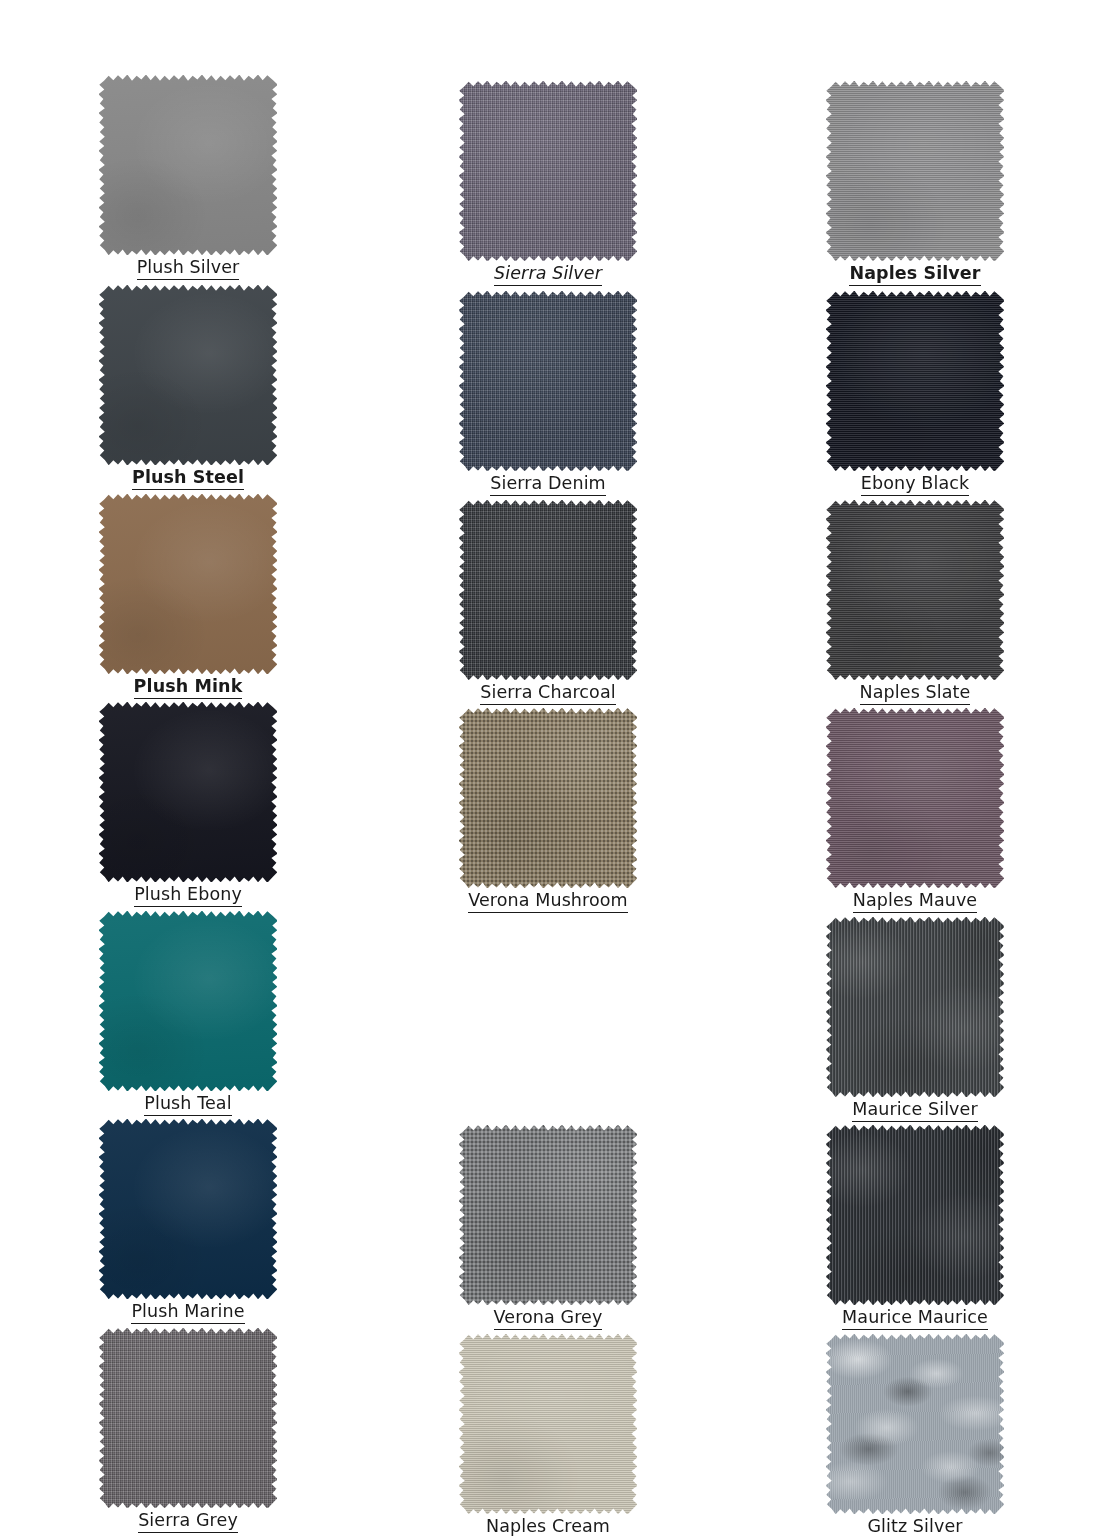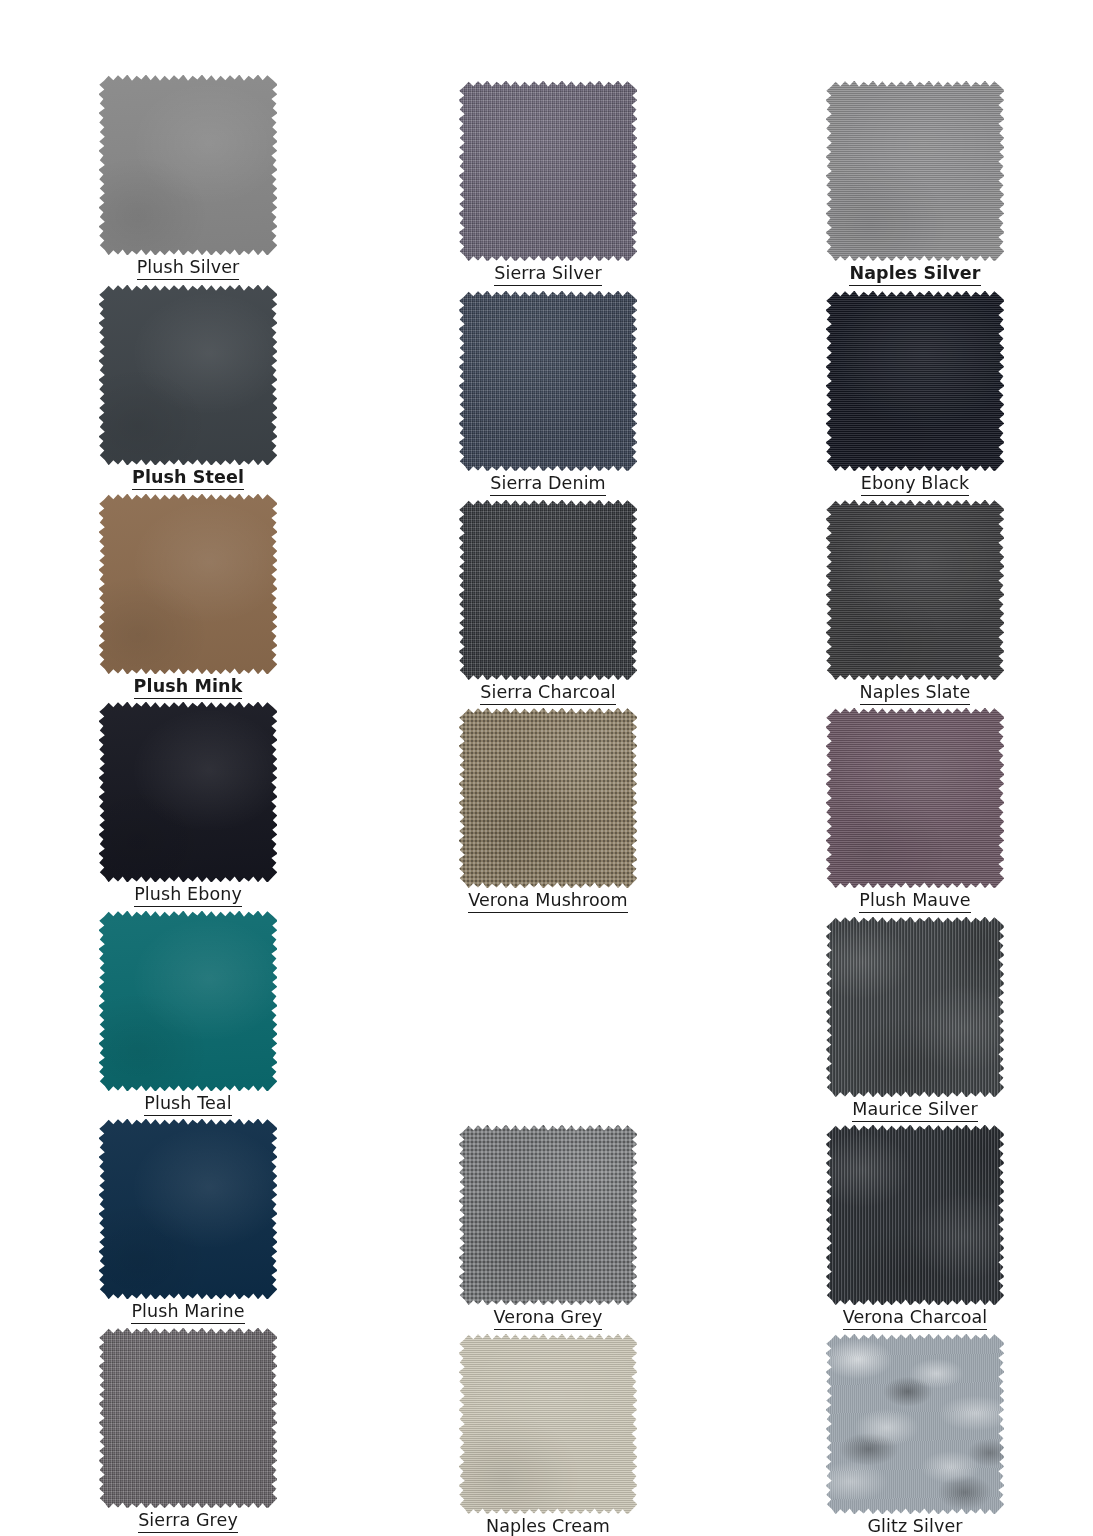--- a/index.html
+++ b/index.html
@@ -226,21 +226,21 @@
       <div class="swatch-cell" style="top: 1291px;">
         <div class="swatch-wrap">
           <div class="fabric" style="background-color: rgb(107, 103, 107);">
             <div class="tex tex-weave"></div>
           </div>
           <div class="swatch-label"><span>Sierra Grey</span></div>
         </div>
       </div>
     </div>
   <div class="column" id="col-1">
-      <div class="swatch-cell" style="top: 44px;">
+      <div class="swatch-cell" style="top: 44px; font-style: italic;">
         <div class="swatch-wrap">
           <div class="fabric" style="background-color: rgb(110, 104, 122);">
             <div class="tex tex-weave"></div>
           </div>
           <div class="swatch-label"><span>Sierra Silver</span></div>
         </div>
       </div>
       <div class="swatch-cell" style="top: 254px;">
         <div class="swatch-wrap">
           <div class="fabric" style="background-color: rgb(59, 69, 87);">
@@ -305,37 +305,37 @@
             <div class="tex tex-rib-h"></div>
           </div>
           <div class="swatch-label"><span>Naples Slate</span></div>
         </div>
       </div>
       <div class="swatch-cell" style="top: 671px;">
         <div class="swatch-wrap">
           <div class="fabric" style="background-color: rgb(107, 86, 99);">
             <div class="tex tex-rib-h"></div>
           </div>
-          <div class="swatch-label"><span>Plush Mauve</span></div>
+          <div class="swatch-label"><span>Naples Mauve</span></div>
         </div>
       </div>
       <div class="swatch-cell" style="top: 880px;">
         <div class="swatch-wrap">
           <div class="fabric" style="background-color: rgb(69, 73, 76);">
             <div class="tex tex-cord-v"></div>
           </div>
           <div class="swatch-label"><span>Maurice Silver</span></div>
         </div>
       </div>
       <div class="swatch-cell" style="top: 1088px;">
         <div class="swatch-wrap">
           <div class="fabric" style="background-color: rgb(49, 53, 58);">
             <div class="tex tex-cord-v"></div>
           </div>
-          <div class="swatch-label"><span>Verona Charcoal</span></div>
+          <div class="swatch-label"><span>Maurice Maurice</span></div>
         </div>
       </div>
       <div class="swatch-cell" style="top: 1297px;">
         <div class="swatch-wrap">
           <div class="fabric" style="background-color: rgb(159, 168, 176);">
             <div class="tex tex-crush"></div>
           </div>
           <div class="swatch-label"><span>Glitz Silver</span></div>
         </div>
       </div>

